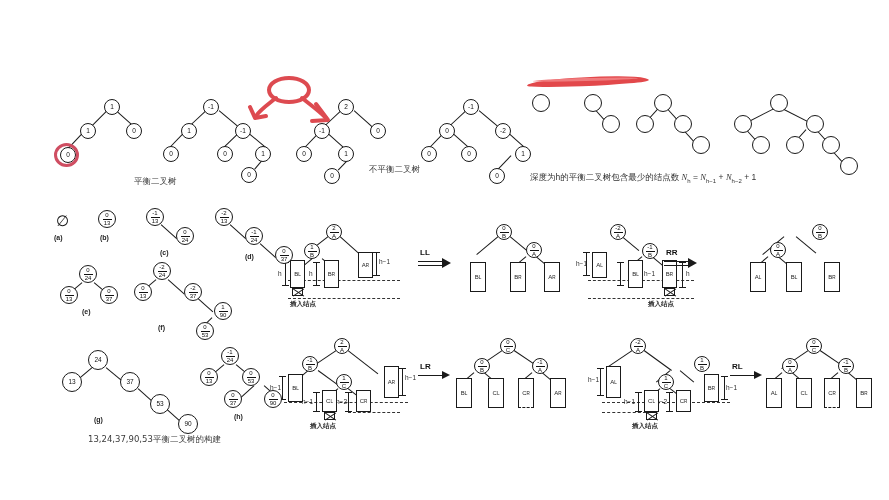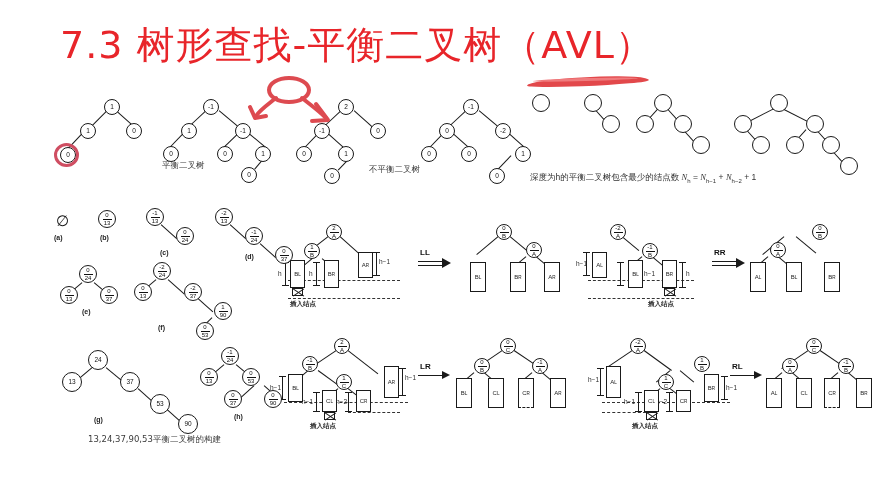--- a/index.html
+++ b/index.html
@@ -177,21 +177,20 @@
     white-space: nowrap;
   }
   .fib-formula i { font-style: italic; font-family: "Liberation Serif", serif; }
   .fib-formula sub { font-size: 6px; }
 </style>
 </head>
 <body>
 
 <div class="slide">
 
-  <div class="title">7.3 树形查找-平衡二叉树（AVL）</div>
   <div class="title-underline"></div>
 
   <div class="grp" style="left:60px; top:95px; width:110px; height:75px;">
     <div class="edge" style="left:47px; top:15px; width:26px; transform:rotate(135deg);"></div>
     <div class="edge" style="left:56px; top:15px; width:26px; transform:rotate(42deg);"></div>
     <div class="edge" style="left:22px; top:38px; width:24px; transform:rotate(133deg);"></div>
     <div class="node sm" style="left:44px; top:4px;">
         <span class="bf">1</span>
       </div>
     <div class="node sm" style="left:20px; top:28px;">
@@ -229,21 +228,21 @@
         <span class="bf">0</span>
       </div>
     <div class="node sm" style="left:90px; top:51px;">
         <span class="bf">1</span>
       </div>
     <div class="node sm" style="left:76px; top:72px;">
         <span class="bf">0</span>
       </div>
   </div>
 
-  <div class="cap" style="left:134px; top:160px;margin-left:28px;">平衡二叉树</div>
+  <div class="cap" style="left:134px; top:176px;">平衡二叉树</div>
 
   <div class="ink" style="left:246px; top:76px; width:88px; height:52px;">
     <svg width="88" height="52" viewBox="0 0 88 52">
       <g fill="none" stroke="#dd4a50" stroke-width="4" stroke-linecap="round" stroke-linejoin="round">
         <ellipse cx="43" cy="14" rx="20" ry="12"></ellipse>
         <path d="M30 22 C 20 30, 14 34, 10 40"></path>
         <path d="M4 31 L 9 42 L 20 40"></path>
         <path d="M56 22 C 66 30, 72 34, 80 42"></path>
         <path d="M70 28 L 82 44 L 66 45"></path>
       </g>
@@ -641,21 +640,21 @@
     <div class="hbar" style="left:12px; top:40px; height:24px;"></div>
     <div class="hbar" style="left:74px; top:40px; height:26px;"></div>
     <div class="lbl" style="left:-32px; top:38px;">h−1</div>
     <div class="lbl" style="left:36px; top:48px;">h−1</div>
     <div class="lbl" style="left:78px; top:48px;">h</div>
     <div class="dashline" style="left:-20px; top:58px; width:106px;"></div>
     <div class="dashline" style="left:-20px; top:76px; width:106px;"></div>
     <div class="lbl" style="left:40px; top:78px; font-size:6.5px; font-weight:bold;">插入结点</div>
   </div>
 
-  <div class="rotarrow" style="left:712px; top:258px; width:36px; height:14px;">
+  <div class="rotarrow" style="left:664px; top:258px; width:36px; height:14px;">
     <div class="tag">RR</div>
     <div class="shaft s1"></div>
       <div class="shaft s2"></div>
       <div class="head"></div>
   </div>
 
   <div class="grp" style="left:756px; top:222px; width:110px; height:80px;">
     <div class="edge" style="left:28px; top:14px; width:28px; transform:rotate(140deg);"></div>
     <div class="edge" style="left:40px; top:14px; width:26px; transform:rotate(40deg);"></div>
     <div class="edge" style="left:12px; top:34px; width:16px; transform:rotate(140deg);"></div>

